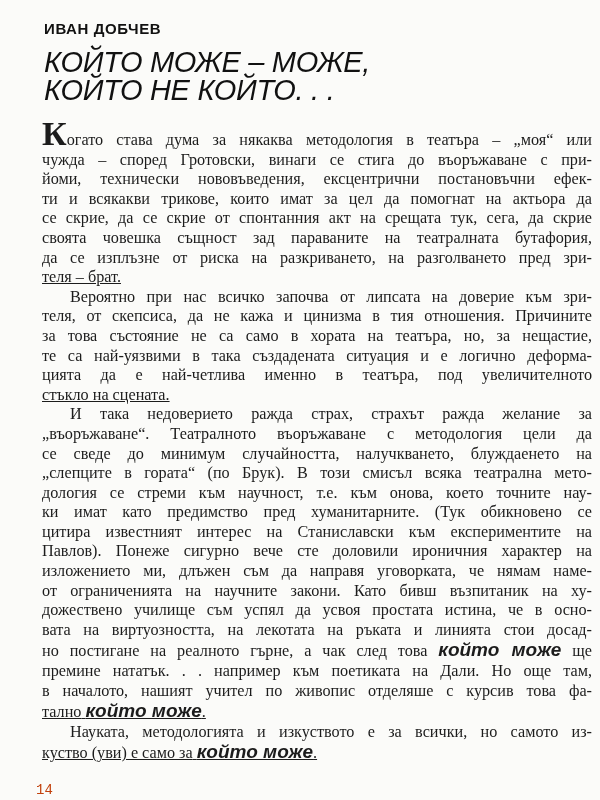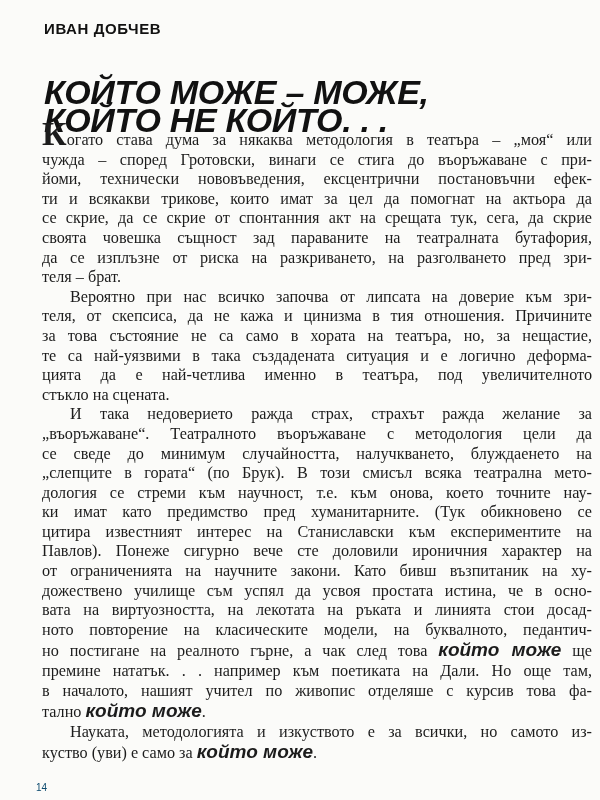--- a/index.html
+++ b/index.html
@@ -8,39 +8,39 @@
       background: #fbfbf9; color: #1a1a1a; position: relative;
     }
     .page { position: absolute; left: 0; top: 0; width: 600px; height: 608px; }
     .author {
       position: absolute; left: 44px; top: 20px;
       font-family: "Liberation Sans", sans-serif; font-weight: bold;
       font-size: 15px; letter-spacing: 0.6px; color: #111;
     }
     .title {
       position: absolute; left: 44px; top: 48px;
-      font-family: "Liberation Sans", sans-serif; font-weight: bold; font-style: italic;
-      font-size: 34px; line-height: 28px; color: #111; letter-spacing: -0.3px; margin-top: 30px;
+      font-family: "Liberation Sans", sans-serif; font-weight: normal; font-style: italic;
+      font-size: 29px; line-height: 28px; color: #111; letter-spacing: -0.3px;
     }
     .body {
       position: absolute; left: 42px; top: 116px; width: 550px;
       font-family: "Liberation Serif", serif; font-size: 16.2px; line-height: 19.6px;
       text-align: justify; color: #1c1c1c;
     }
     .line { display: block; white-space: nowrap; text-align-last: justify; text-align: justify; }
-    .line.last { text-align-last: left; }
+    .line.last { text-align-last: left; text-decoration: underline; }
     .indent { padding-left: 28px; }
     .dropcap {
       font-family: "Liberation Serif", serif; font-weight: bold;
       font-size: 34px; line-height: 19px; vertical-align: baseline;
     }
     .em { font-family: "Liberation Sans", sans-serif; font-weight: bold; font-style: italic; font-size: 19px; }
     .pagenum {
       position: absolute; left: 36px; top: 782px;
-      font-family: Liberation Sans, sans-serif; font-size: 10px; color: #0c4a6e;
+      font-family: Liberation Mono, monospace; font-size: 14px; color: #c2410c;
     }
     .first-line { margin-top: 8px; }
   </style>
 </head>
 <body>
 
 <div class="page">
   <div class="author">ИВАН ДОБЧЕВ</div>
   <div class="title">
     <div>КОЙТО МОЖЕ – МОЖЕ,</div>
@@ -71,24 +71,24 @@
 
     <div>
       <span class="line indent">И така недоверието ражда страх, страхът ражда желание за</span>
       <span class="line">„въоръжаване“. Театралното въоръжаване с методология цели да</span>
       <span class="line">се сведе до минимум случайността, налучкването, блуждаенето на</span>
       <span class="line">„слепците в гората“ (по Брук). В този смисъл всяка театрална мето-</span>
       <span class="line">дология се стреми към научност, т.е. към онова, което точните нау-</span>
       <span class="line">ки имат като предимство пред хуманитарните. (Тук обикновено се</span>
       <span class="line">цитира известният интерес на Станиславски към експериментите на</span>
       <span class="line">Павлов). Понеже сигурно вече сте доловили ироничния характер на</span>
+      <span class="line">изложението ми, длъжен съм да направя уговорката, че нямам наме-</span>
       <span class="line">от ограниченията на научните закони. Като бивш възпитаник на ху-</span>
       <span class="line">дожествено училище съм успял да усвоя простата истина, че в осно-</span>
       <span class="line">вата на виртуозността, на лекотата на ръката и линията стои досад-</span>
-      <span class="line">ното повторение на класическите модели, на буквалното, педантич-</span>
       <span class="line"><span>но постигане на реалното гърне, а чак след това</span> <span class="em">който може</span> <span>ще</span></span>
       <span class="line">премине нататък. . . например към поетиката на Дали. Но още там,</span>
       <span class="line">в началото, нашият учител по живопис отделяше с курсив това фа-</span>
       <span class="line last"><span>тално</span> <span class="em">който може</span><span>.</span></span>
     </div>
 
     <div>
       <span class="line indent">Науката, методологията и изкуството е за всички, но самото из-</span>
       <span class="line last"><span>куство (уви) е само за</span> <span class="em">който може</span><span>.</span></span>
     </div>

